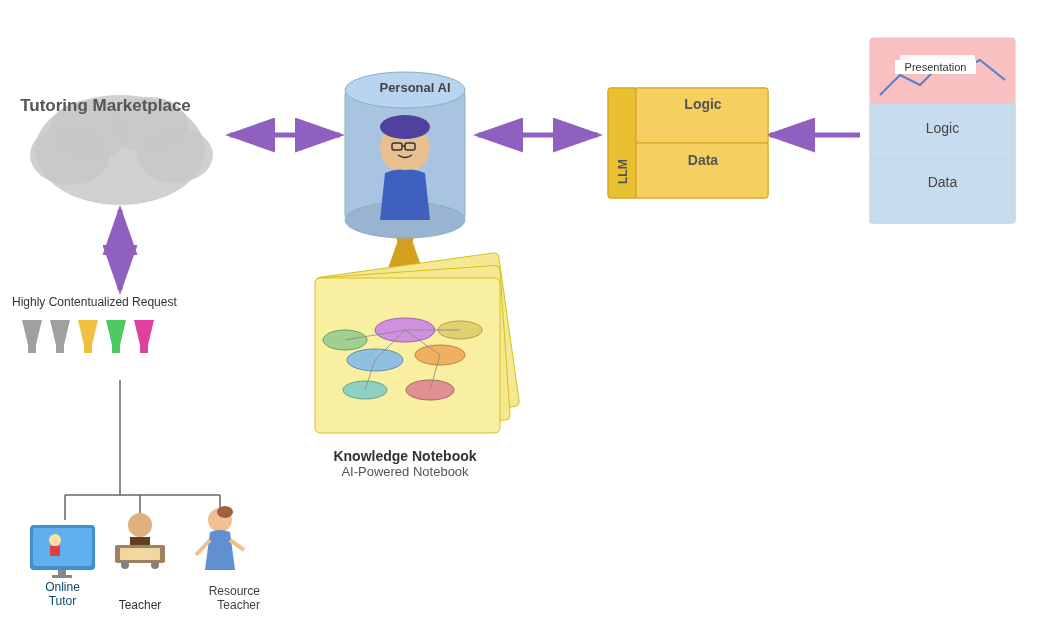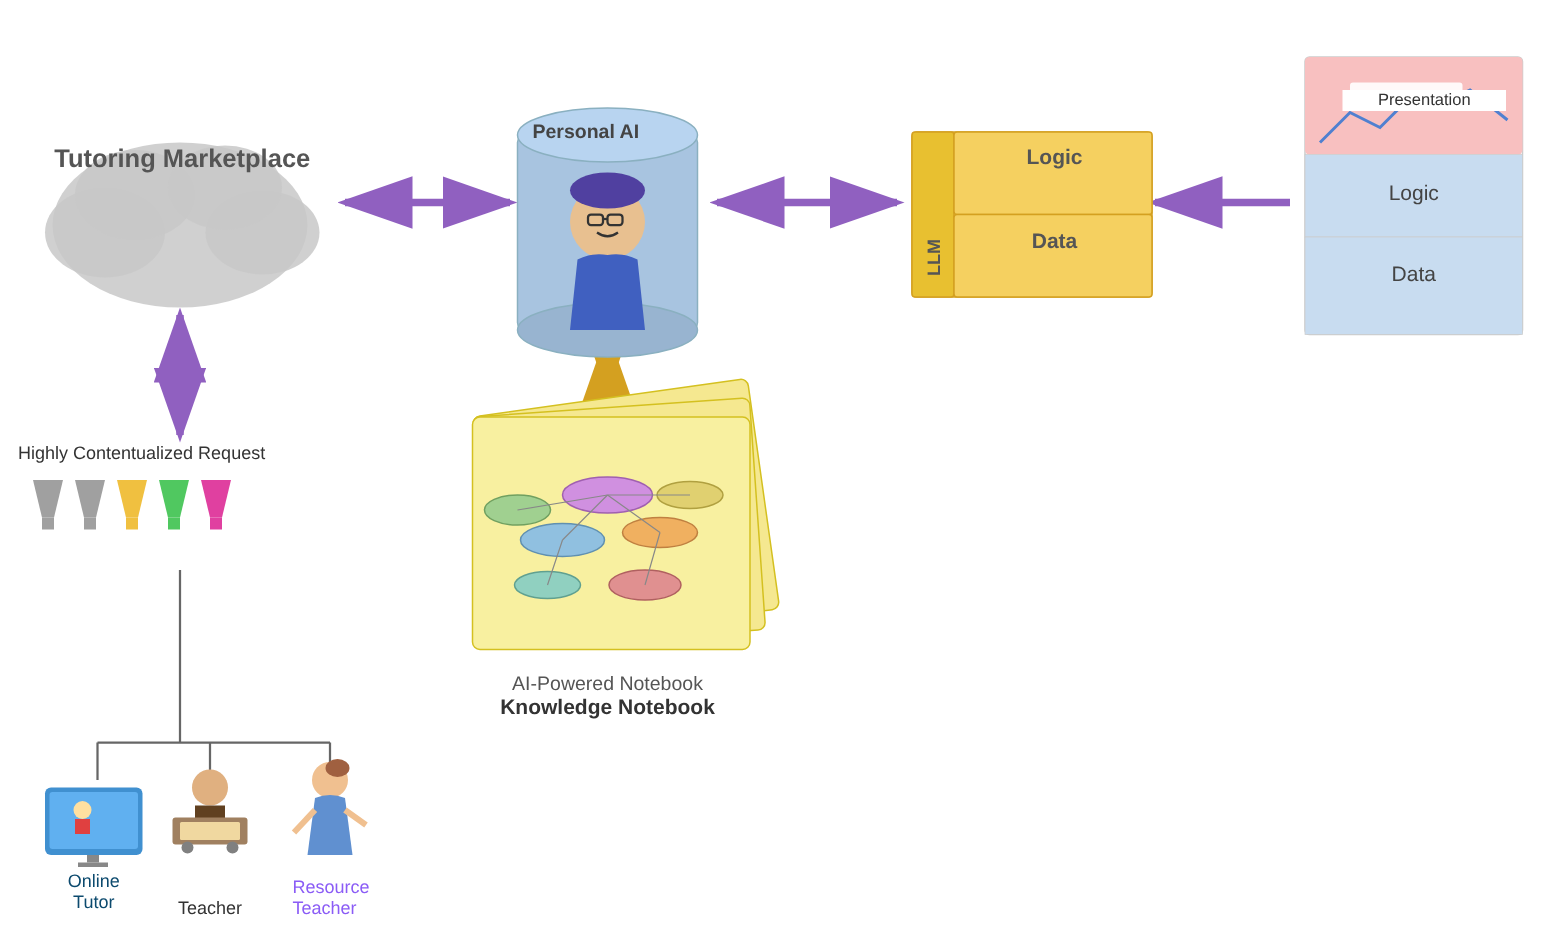--- a/index.html
+++ b/index.html
@@ -24,21 +24,21 @@
       top: 8px;
       right: 100px;
       font-size: 22px;
       font-weight: normal;
       color: #333;
     }
 
     .cloud-text {
       position: absolute;
       top: 95px;
-      left: 34px;
+      left: 18px;
       width: 175px;
       text-align: center;
       font-size: 17px;
       font-weight: bold;
       color: #555;
       line-height: 1.3;
     }
 
     
     .arrows-svg {
@@ -191,38 +191,38 @@
 
     <path d="M210 532 Q220 528 230 532 L235 570 L205 570 Z" fill="#6090d0"></path>
 
     <line x1="210" y1="540" x2="196" y2="555" stroke="#f0c090" stroke-width="4"></line>
     <line x1="230" y1="540" x2="244" y2="550" stroke="#f0c090" stroke-width="4"></line>
   </svg>
 
 
   <div class="cloud-text">Tutoring Marketplace</div>
 
-  <div style="position:absolute; top:80px; left:355px; width:120px; text-align:left; font-size:13px; font-weight:bold; color:#444;">Personal AI</div>
+  <div style="position:absolute; top:80px; left:355px; width:120px; text-align:center; font-size:13px; font-weight:bold; color:#444;">Personal AI</div>
 
   <div style="position:absolute; top:127px; left:609px; width:27px; text-align:center; font-size:12px; font-weight:bold; color:#555; writing-mode:vertical-rl; transform:rotate(180deg); height:90px; display:flex; align-items:center; justify-content:center;">LLM</div>
 
   <div style="position:absolute; top:96px; left:638px; width:130px; text-align:center; font-size:14px; font-weight:bold; color:#555;">Logic</div>
 
   <div style="position:absolute; top:152px; left:638px; width:130px; text-align:center; font-size:14px; font-weight:bold; color:#555;">Data</div>
 
-  <div style="position:absolute; top:60px; left:895px; width:109px; text-align:center; font-size:11px; color:#333; background:white; padding:1px 3px;">Presentation</div>
+  <div style="position:absolute; top:60px; left:895px; width:81px; text-align:center; font-size:11px; color:#333; background:white; padding:1px 3px;">Presentation</div>
 
   <div style="position:absolute; top:120px; left:870px; width:145px; text-align:center; font-size:14px; color:#444; font-weight:500;">Logic</div>
 
   <div style="position:absolute; top:174px; left:870px; width:145px; text-align:center; font-size:14px; color:#444; font-weight:500;">Data</div>
 
   <div style="position:absolute; top:295px; left:12px; font-size:12px; font-weight:normal; color:#333; width:200px;">Highly Contentualized Request</div>
 
   <div style="position:absolute; top:448px; left:300px; width:210px; text-align:center;">
+    <div style="font-size:14px; font-weight:bold; color:#333;">Knowledge Notebook</div>
     <div style="font-size:13px; color:#555;">AI-Powered Notebook</div>
-    <div style="font-size:14px; font-weight:bold; color:#333;">Knowledge Notebook</div>
   </div>
 
   <div style="position:absolute; bottom:19px; left:30px; font-size:12px; color:#0c4a6e; text-align:center; width:65px;">Online<br>Tutor</div>
   <div style="position:absolute; bottom:15px; left:115px; font-size:12px; color:#333; text-align:center; width:50px;">Teacher</div>
-  <div style="position:absolute; bottom:15px; left:195px; font-size:12px; color:#8b5cf6; text-align:left; width:65px;">Resource<br>Teacher</div>
+  <div style="position:absolute; bottom:15px; left:195px; font-size:12px; color:#404040; text-align:right; width:65px;">Resource<br>Teacher</div>
 
 </div>
 
 </body></html>

